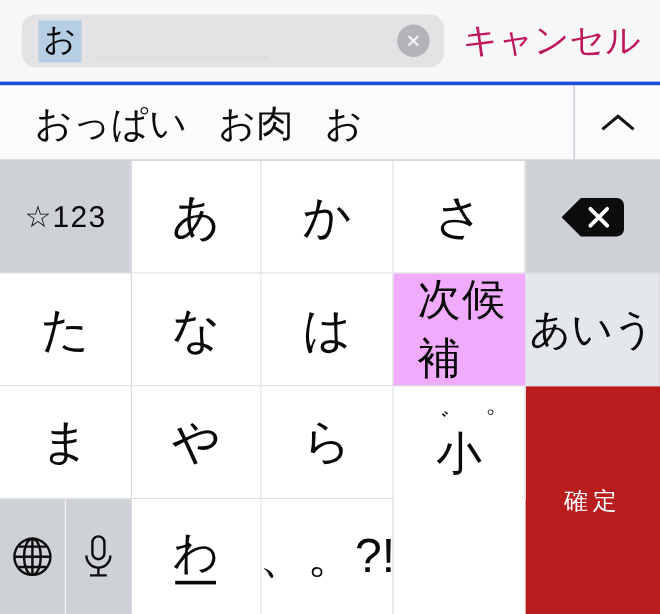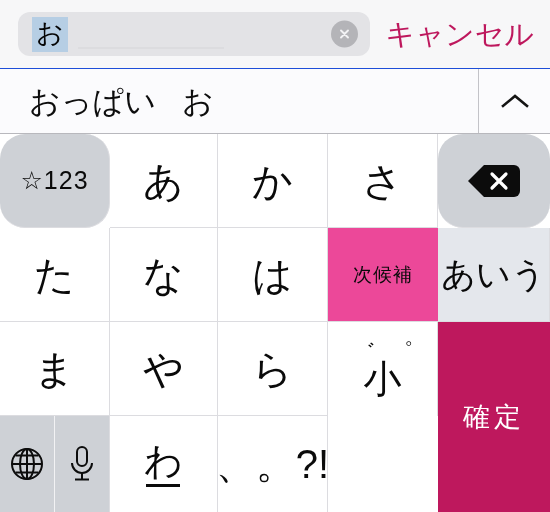--- a/index.html
+++ b/index.html
@@ -85,21 +85,21 @@
     cursor: pointer;
     white-space: nowrap;
   }
 
   
   .candidate-bar {
     position: absolute;
     left: 0; top: 68px;
     width: 550px; height: 66px;
     background: #fbfbfd;
-    border-top: 1px solid #1d4ed8;
+    border-top: 3px solid #1d4ed8;
     border-bottom: 1px solid #b8b8bd;
     display: flex;
     align-items: stretch;
   }
 
   .candidates {
     flex: 1 1 auto;
     display: flex;
     align-items: center;
     padding-left: 16px;
@@ -157,38 +157,38 @@
 
   .key.kana {
     font-size: 40px;
     line-height: 1;
   }
 
   .key.fn {
     background: #ced1d6;
     font-size: 25px;
     letter-spacing: 1px;
-    border-radius: 25px;
   }
 
   .key.fn-active {
     background: #e4e7ec;
     font-size: 34px;
   }
 
   .key.fn-jp {
-    background: #ec4899;
-    font-size: 19px;
+    background: #f0abfc;
+    font-size: 36px;
     letter-spacing: 1px;
+    padding-left: 20px;
   }
 
   .key.accent {
-    background: #be185d;
+    background: #b91c1c;
     color: #ffffff;
-    font-size: 27px;
+    font-size: 20px;
     letter-spacing: 4px;
     border-right: none;
   }
 
   .key.last-col { border-right: none; }
   .key.last-row { border-bottom: none; }
 
   .key.confirm-key {
     grid-row: 3 / span 2;
     grid-column: 5;
@@ -268,20 +268,21 @@
         </svg>
       </button>
     </div>
 
     <button class="cancel-btn">キャンセル</button>
   </div>
 
   <div class="candidate-bar">
     <div class="candidates">
       <button class="candidate">おっぱい</button>
+      <button class="candidate">お肉</button>
       <button class="candidate">お</button>
     </div>
     <div class="expand-key">
       <svg width="40" height="24" viewBox="0 0 40 24" aria-hidden="true">
         <path d="M8 17 L20 7 L32 17" stroke="#141414" stroke-width="2.6" fill="none" stroke-linecap="square"></path>
       </svg>
     </div>
   </div>
 
   <div class="keyboard">

